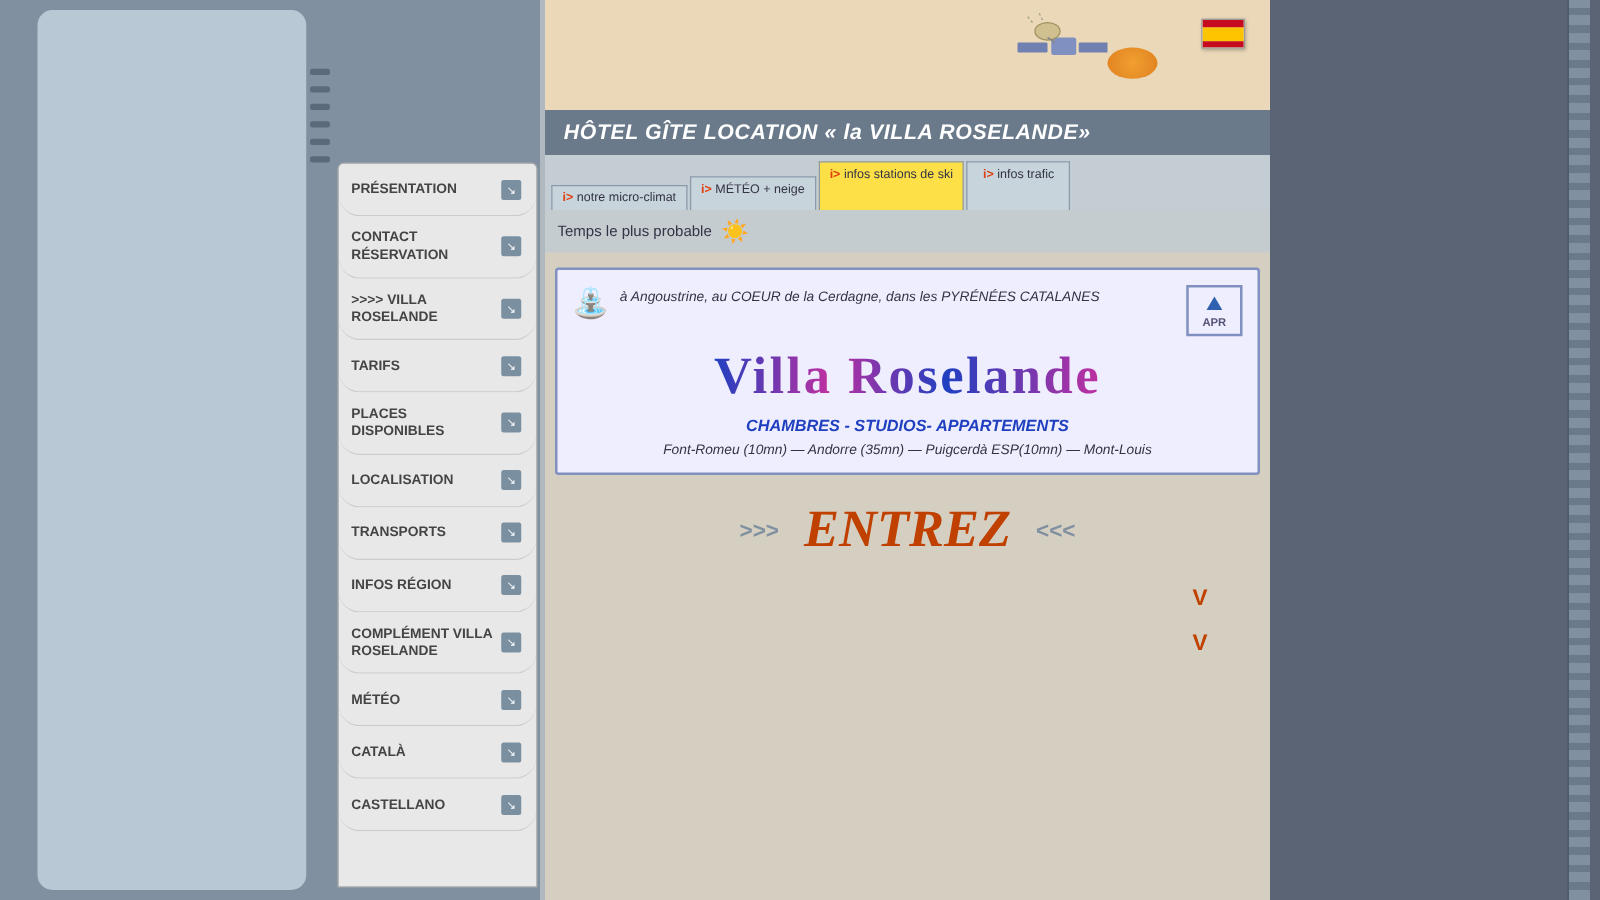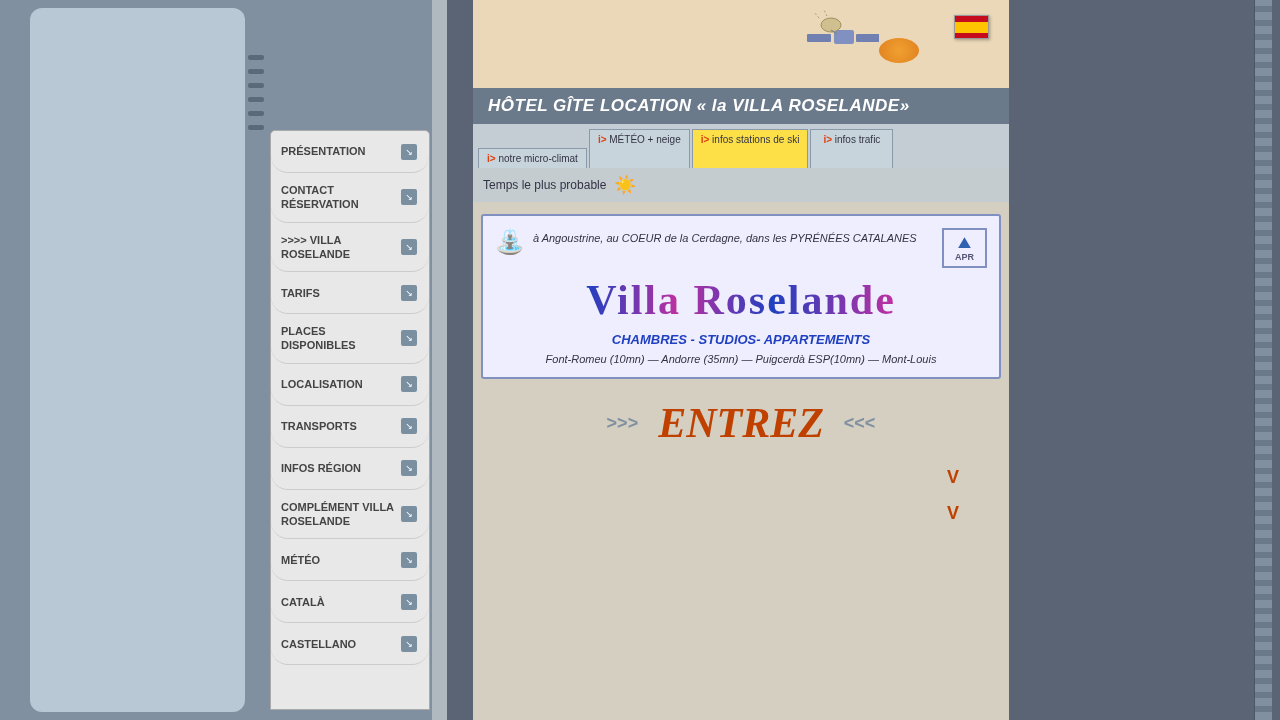--- a/index.html
+++ b/index.html
@@ -138,21 +138,21 @@
   <div class="nav-item">
     <span class="nav-item-text">CATALÀ</span>
     <div class="nav-arrow">↘</div>
   </div>
   <div class="nav-item">
     <span class="nav-item-text">CASTELLANO</span>
     <div class="nav-arrow">↘</div>
   </div>
 </div>
 
-<div style="position:absolute;left:473px;top:0;width:536px;height:720px;background-color:#d4cfc0;">
+<div style="position:absolute;left:436px;top:0;width:580px;height:720px;background-color:#d4cfc0;">
 
   <div style="width:100%;height:88px;background-color:#ead8b8;position:relative;">
 
     <div style="position:absolute;right:130px;top:10px;">
       <svg width="80" height="65" viewBox="0 0 80 65">
 
         <rect x="35" y="20" width="20" height="14" fill="#8090c0" rx="2"></rect>
 
         <rect x="8" y="24" width="24" height="8" fill="#7080b0" rx="1"></rect>
         <rect x="57" y="24" width="24" height="8" fill="#7080b0" rx="1"></rect>
@@ -175,21 +175,21 @@
   </div>
 
   <div style="background-color:#6a7a8a;padding:8px 15px;color:white;font-size:17px;font-weight:bold;font-style:italic;letter-spacing:0.5px;">
     <span>HÔTEL GÎTE LOCATION « la VILLA ROSELANDE»</span>
   </div>
 
   <div style="display:flex;background-color:#c4ccd4;padding:5px 5px 0 5px;gap:2px;">
     <div style="padding:4px 8px;font-size:10px;cursor:pointer;background-color:#c8d4dc;border:1px solid #8a9aaa;border-bottom:none;color:#334;white-space:nowrap;margin-top:19px;">
       <span style="color:#e04010;font-weight:bold;">i&gt;</span>&nbsp;<span style="display:inline;">notre micro-climat</span>
     </div>
-    <div style="padding:4px 8px;font-size:10px;cursor:pointer;background-color:#c8d4dc;border:1px solid #8a9aaa;border-bottom:none;color:#334;white-space:nowrap;">
+    <div style="padding:4px 8px;font-size:10px;cursor:pointer;background-color:#c8d4dc;border:1px solid #8a9aaa;border-bottom:none;color:#334;white-space:nowrap;margin-top:12px;">
       <span style="color:#e04010;font-weight:bold;">i&gt;</span>&nbsp;<span>MÉTÉO + neige</span>
     </div>
     <div style="padding:4px 8px;font-size:10px;cursor:pointer;background-color:#fde047;border:1px solid #8a9aaa;border-bottom:none;color:#334;white-space:nowrap;text-align:right;">
       <span style="color:#e04010;font-weight:bold;">i&gt;</span>&nbsp;<span>infos stations de ski</span>
     </div>
     <div style="padding:4px 12px;font-size:10px;cursor:pointer;background-color:#c8d4dc;border:1px solid #8a9aaa;border-bottom:none;color:#334;white-space:nowrap;">
       <span style="color:#e04010;font-weight:bold;">i&gt;</span>&nbsp;<span>infos trafic</span>
     </div>
   </div>
 

